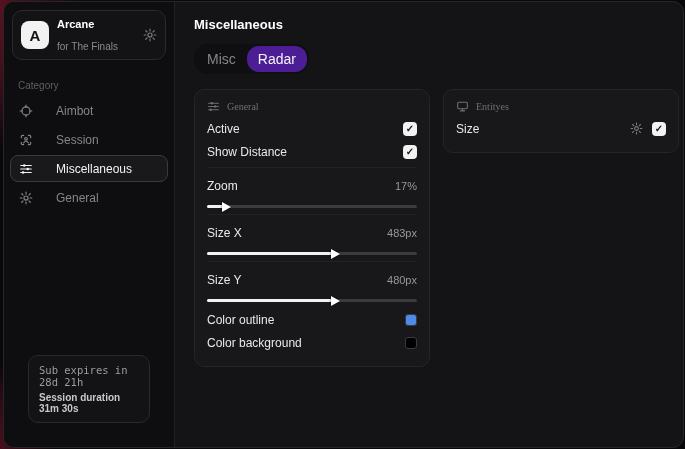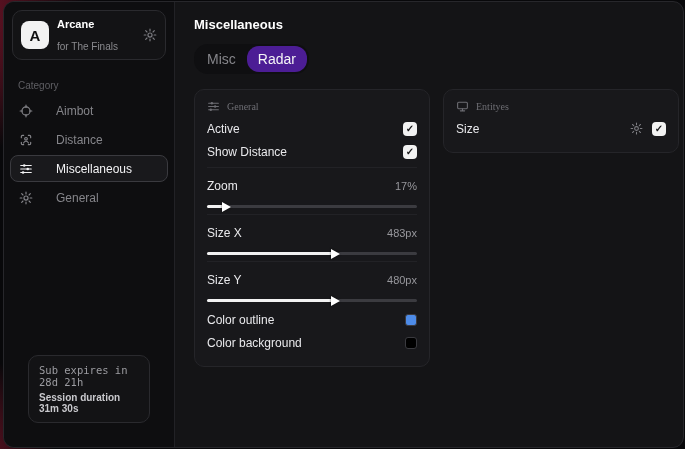--- a/index.html
+++ b/index.html
@@ -117,21 +117,21 @@
             <path d="M12 2v4M12 18v4M2 12h4M18 12h4"></path>
         </svg>
         <span>Aimbot</span>
       </div>
       <div class="nav-item">
         <svg class="nav-icon" viewBox="0 0 24 24" fill="none" stroke="currentColor" stroke-width="2" stroke-linecap="round">
           <path d="M4 8V6a2 2 0 0 1 2-2h2M16 4h2a2 2 0 0 1 2 2v2M20 16v2a2 2 0 0 1-2 2h-2M8 20H6a2 2 0 0 1-2-2v-2"></path>
           <circle cx="12" cy="10" r="2.3"></circle>
             <path d="M7.8 17c1-2 2.4-2.8 4.2-2.8s3.2.8 4.2 2.8"></path>
         </svg>
-        <span>Distance</span>
+        <span>Session</span>
       </div>
       <div class="nav-item active">
         <svg class="nav-icon" viewBox="0 0 24 24" fill="none" stroke="currentColor" stroke-width="2" stroke-linecap="round">
           <path d="M3 6h18M3 12h18M3 18h18"></path>
           <circle cx="9" cy="6" r="2.2" fill="currentColor" stroke="none"></circle>
           <circle cx="15" cy="12" r="2.2" fill="currentColor" stroke="none"></circle>
           <circle cx="7" cy="18" r="2.2" fill="currentColor" stroke="none"></circle>
         </svg>
         <span>Miscellaneous</span>
       </div>

